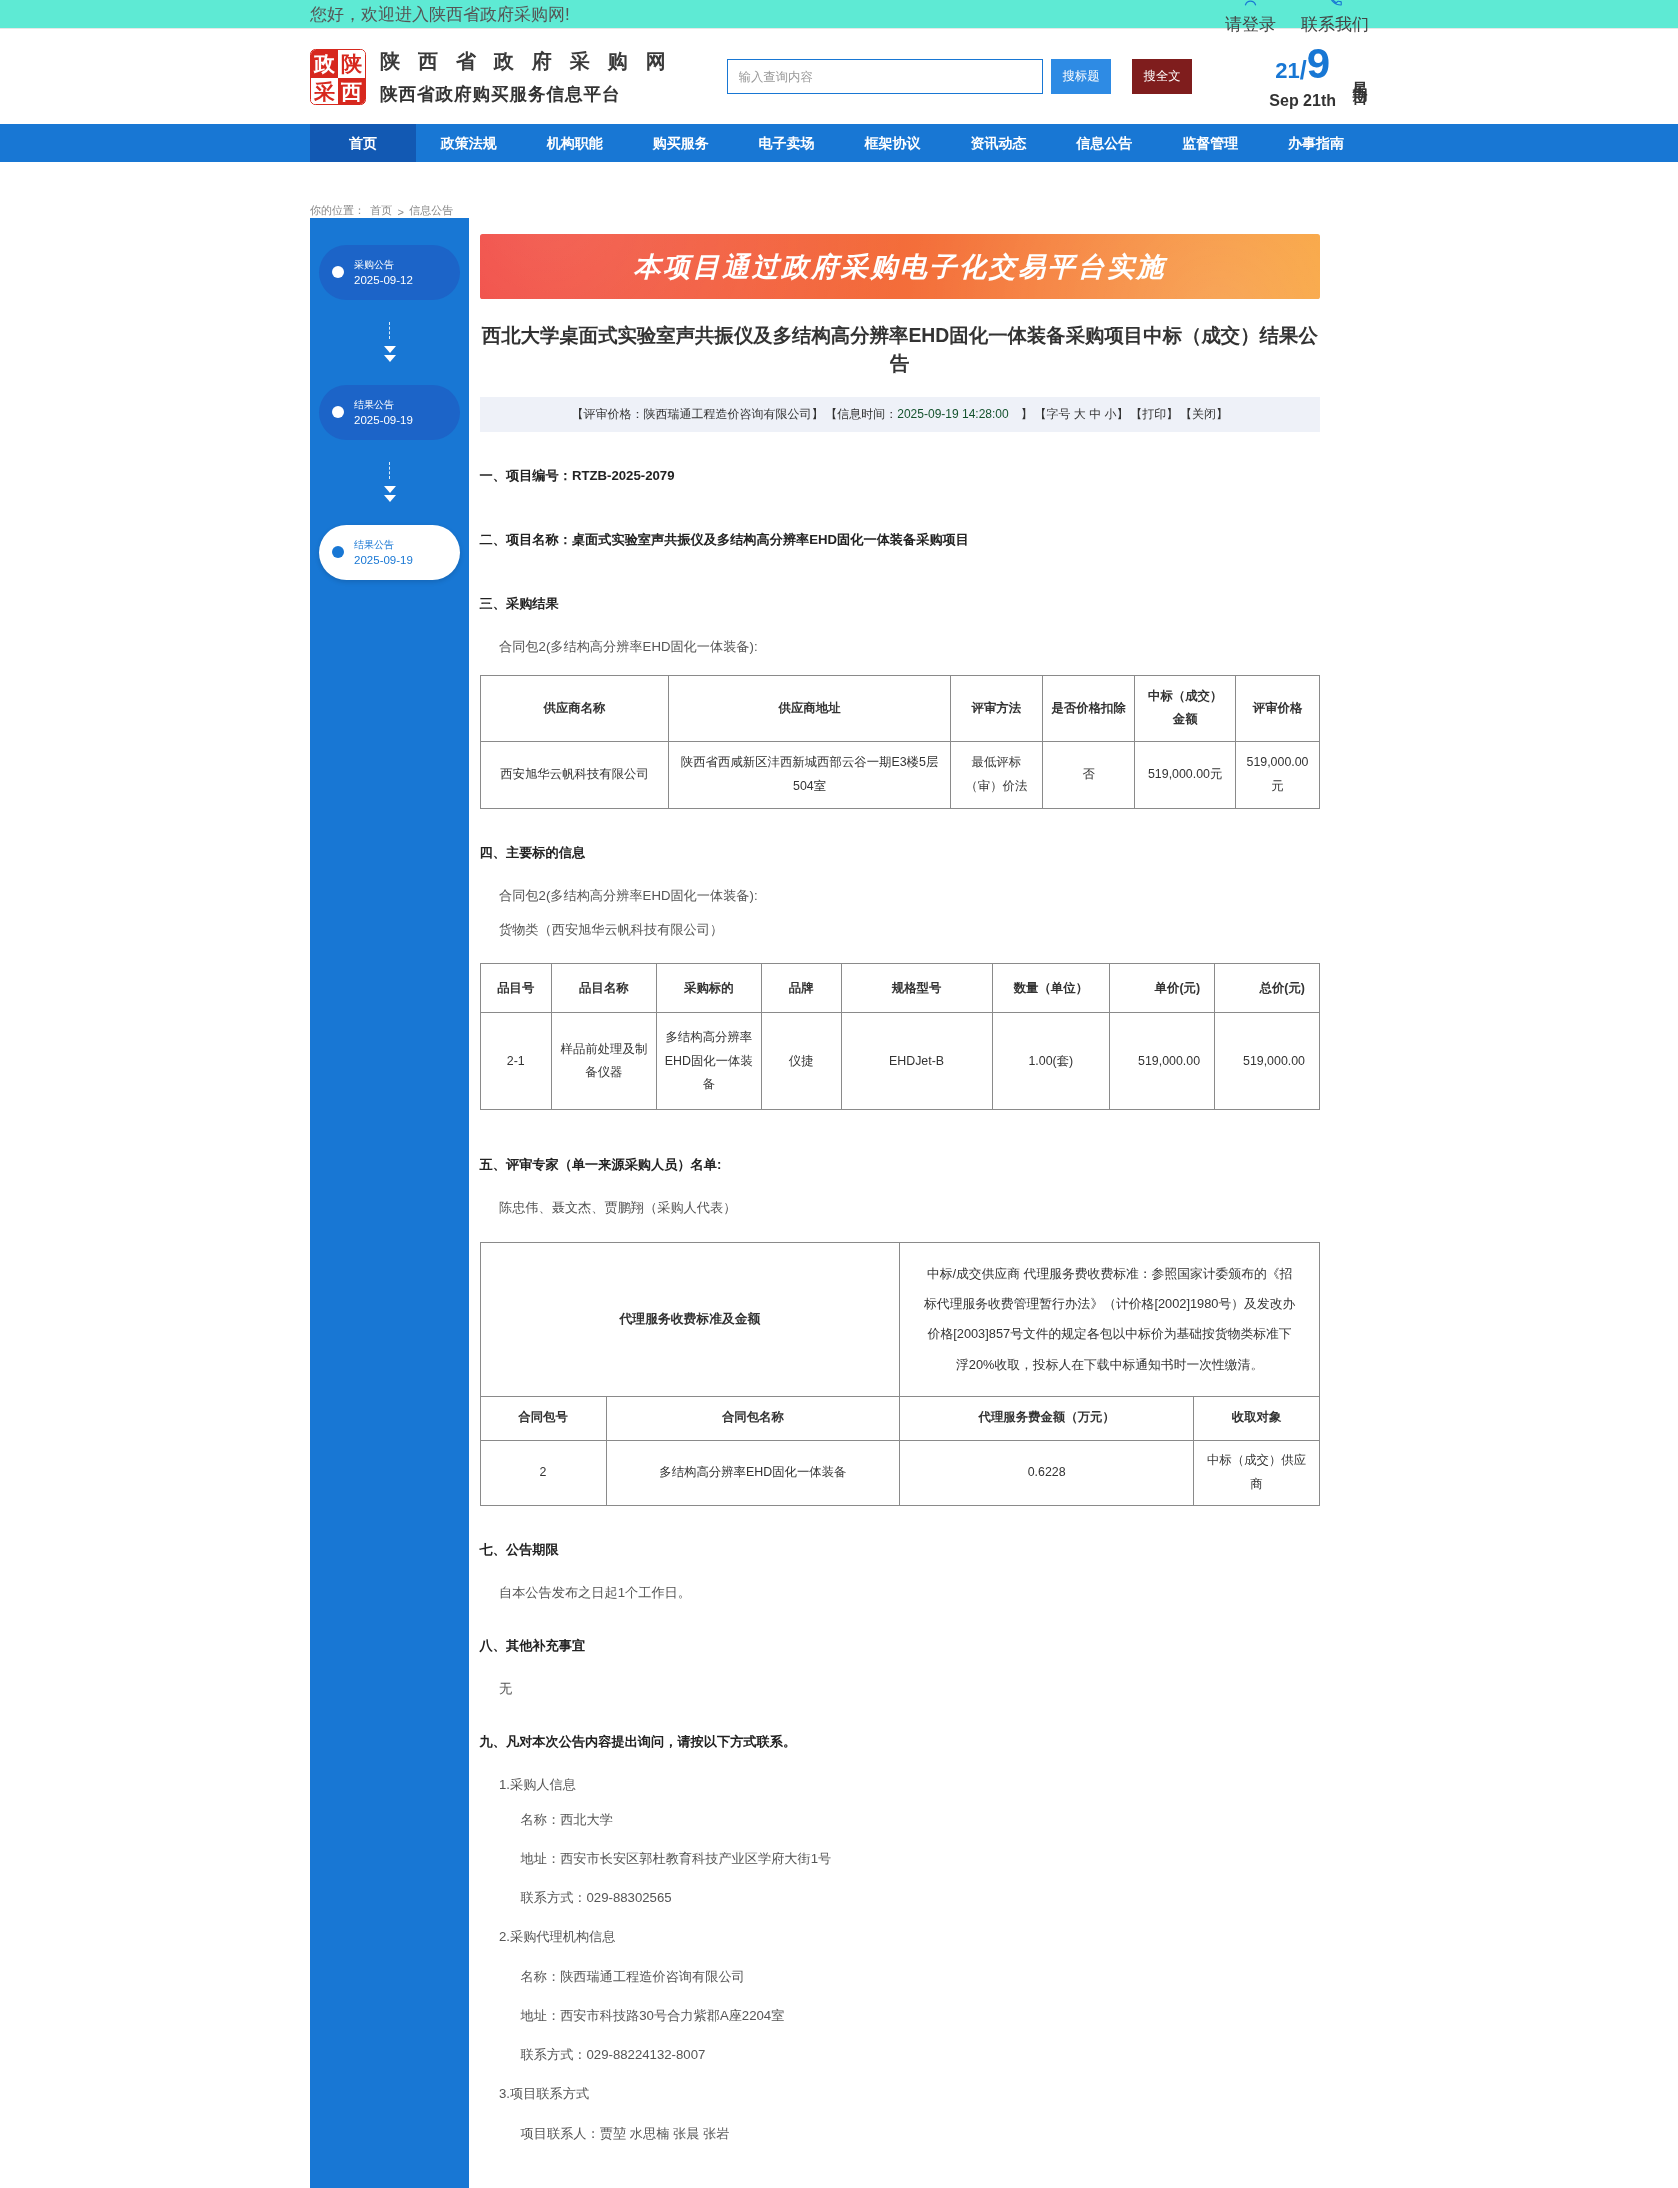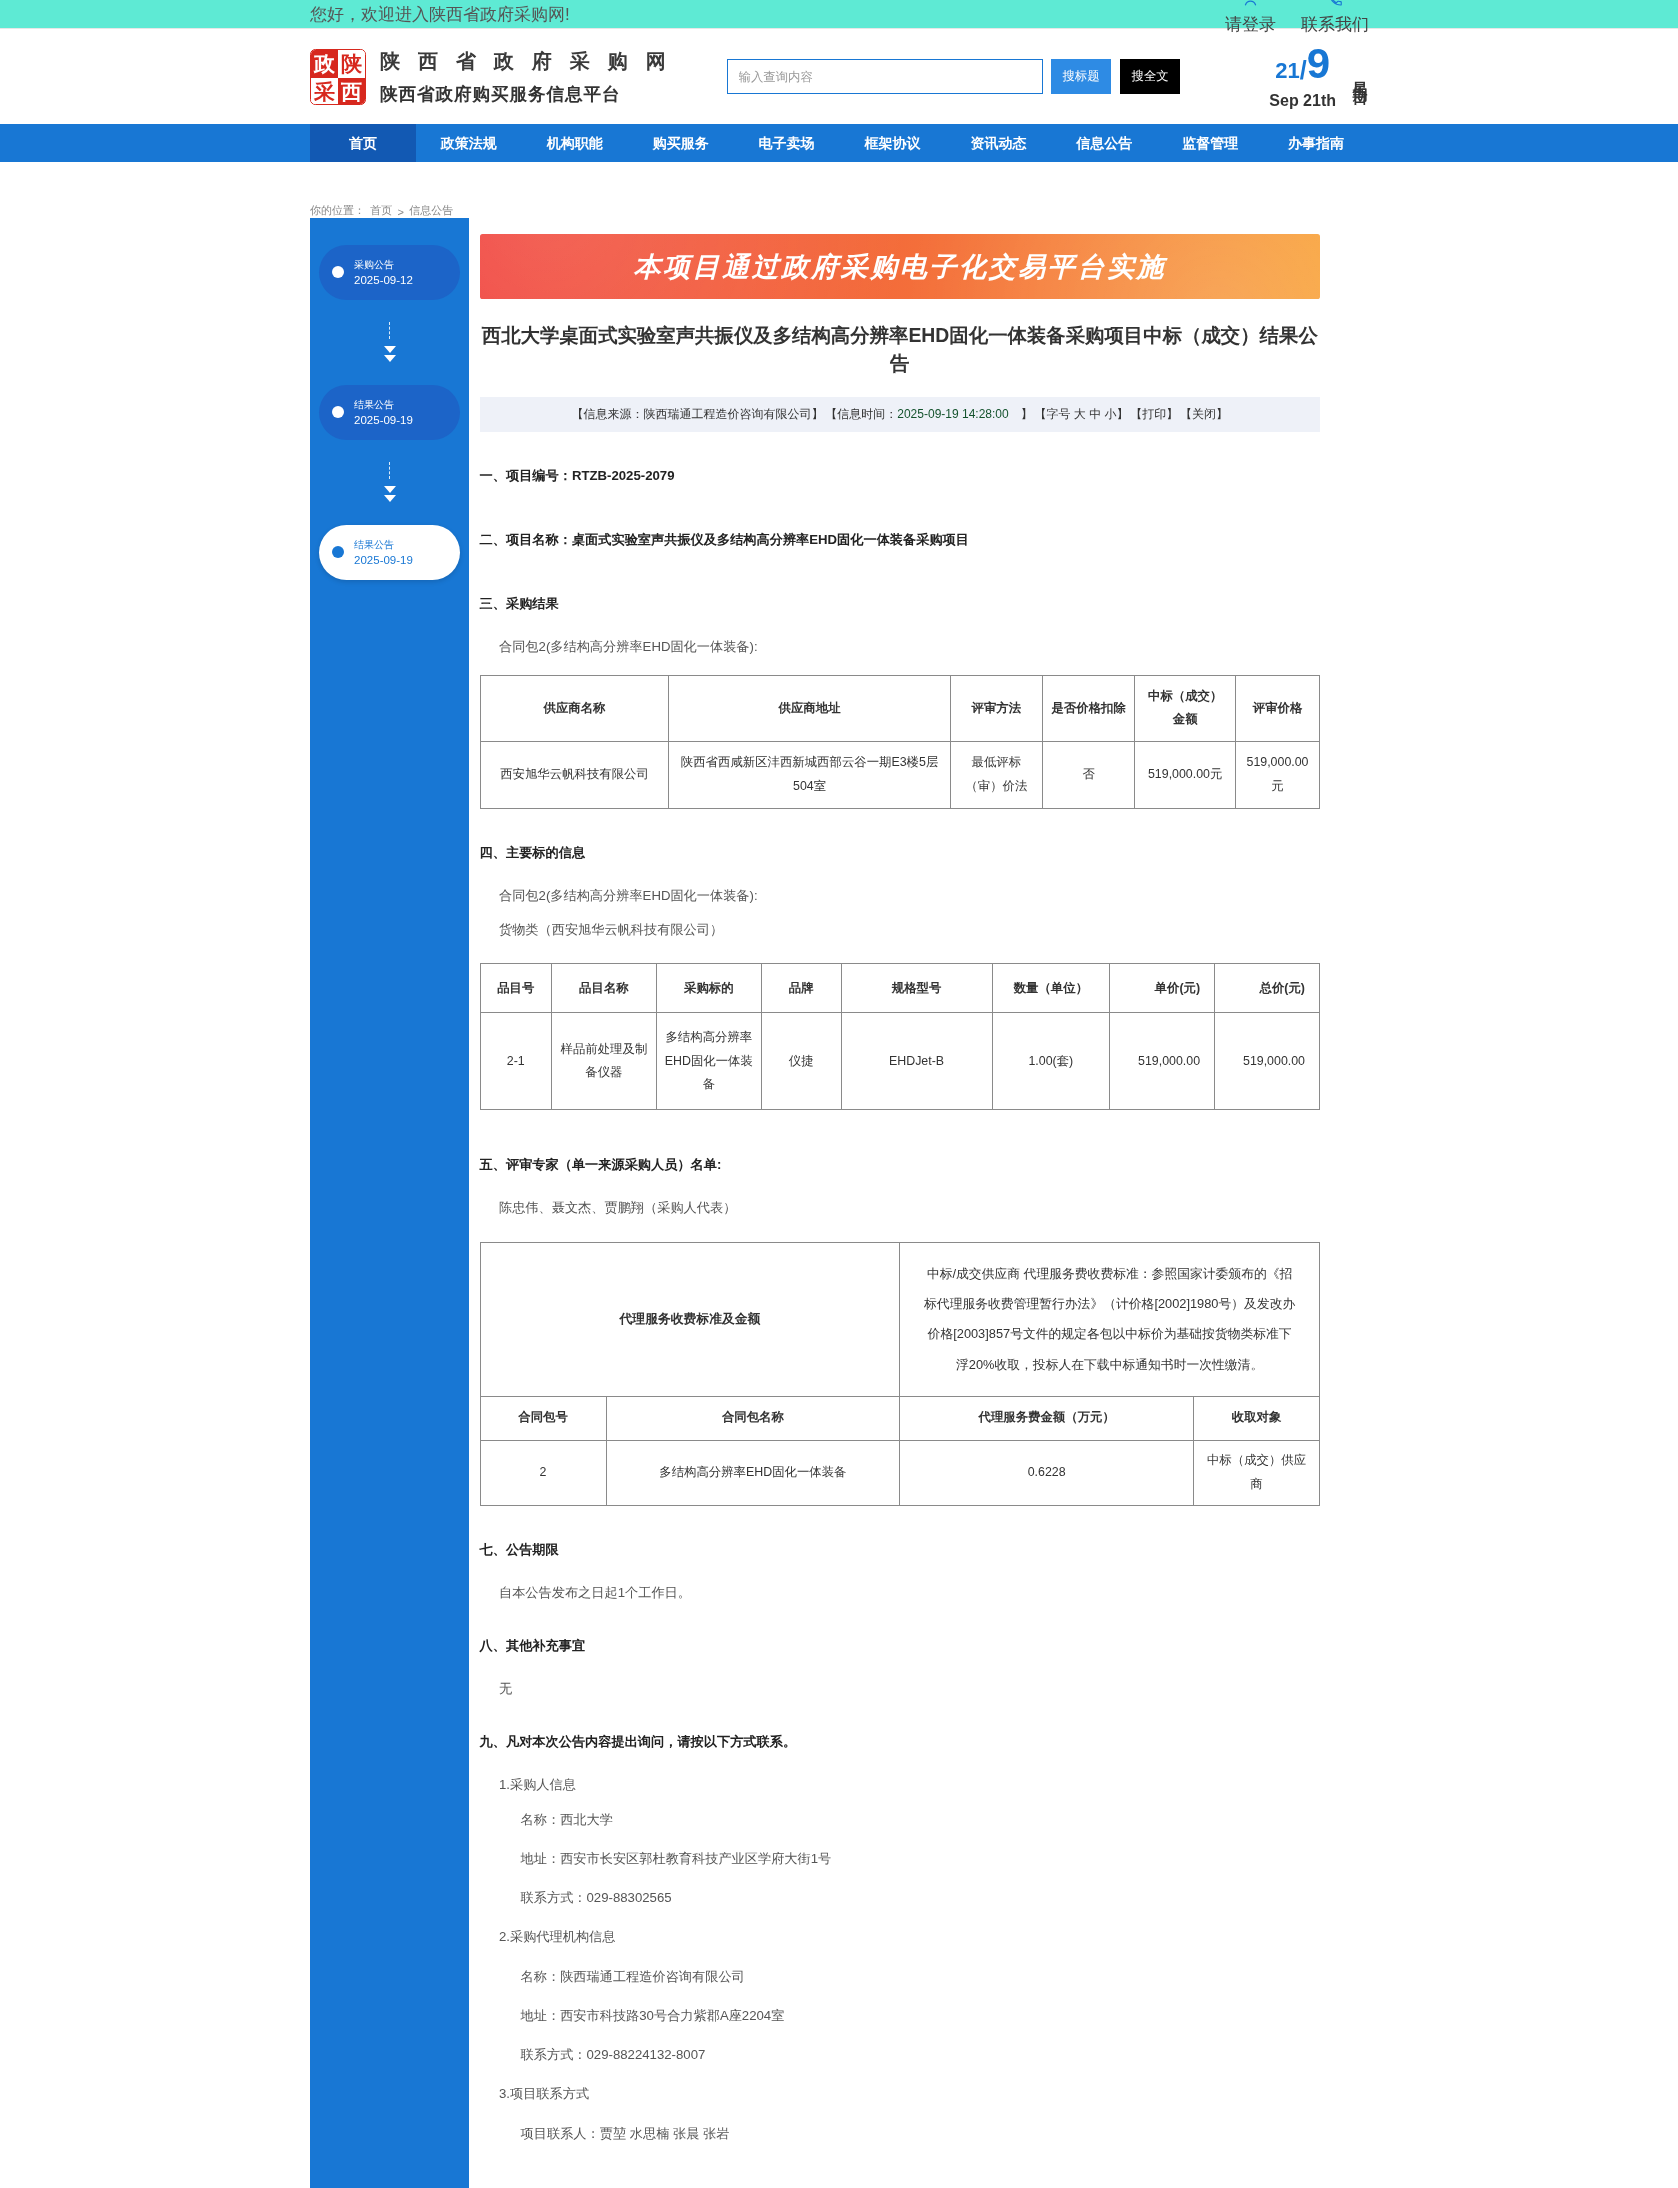--- a/index.html
+++ b/index.html
@@ -35,21 +35,21 @@
   .search-box { display: flex; align-items: center; margin-left: 55px; }
   .search-input {
     width: 316px; height: 35px; border: 1.8px solid #1877d4; padding: 0 10.6px; font-size: 12.4px; color: #333; outline: none;
     font-family: inherit;
   }
   .search-input::placeholder { color: #999; }
   .search-btn {
     height: 35px; padding: 0 11.5px; border: none; color: #fff; font-size: 12.4px; cursor: pointer; font-family: inherit;
   }
   .btn-search-title { background: #2e8be4; margin-left: 8px; }
-  .btn-search-full { background: #000000; margin-left: 9px; }
+  .btn-search-full { background: #7f1d1d; margin-left: 21px; }
 
   .date-widget { margin-left: auto; display: flex; align-items: center; }
   .date-nums { text-align: center; }
   .date-line { display: flex; align-items: flex-end; justify-content: center; color: #1877d4; font-weight: bold; line-height: 1; }
   .date-day { font-size: 22px; padding-bottom: 3.5px; }
   .date-slash { font-size: 25px; padding-bottom: 2.6px; }
   .date-month { font-size: 42px; }
   .date-en { font-size: 16px; font-weight: bold; color: #333; margin-top: 6.2px; }
   .date-weekday {
     writing-mode: vertical-rl; text-orientation: upright; font-size: 15px; font-weight: bold; color: #333;
@@ -241,21 +241,21 @@
       </span>
     </div>
   </div>
 
   <div class="content">
     <div class="banner">本项目通过政府采购电子化交易平台实施</div>
 
     <div class="article-title">西北大学桌面式实验室声共振仪及多结构高分辨率EHD固化一体装备采购项目中标（成交）结果公告</div>
 
     <div class="meta-bar">
-      <span>【信息来源：陕西瑞通工程造价咨询有限公司】</span>
+      <span>【评审价格：陕西瑞通工程造价咨询有限公司】</span>
       <span>
         <span>【信息时间：</span><span class="time-red">2025-09-19 14:28:00</span><span>　】</span>
       </span>
       <span class="meta-action">【字号 大 中 小】</span>
       <span class="meta-action">【打印】</span>
       <span class="meta-action">【关闭】</span>
     </div>
 
     <div class="sec-h mt-md">一、项目编号：RTZB-2025-2079</div>
     <div class="sec-h mt-lg">二、项目名称：桌面式实验室声共振仪及多结构高分辨率EHD固化一体装备采购项目</div>

